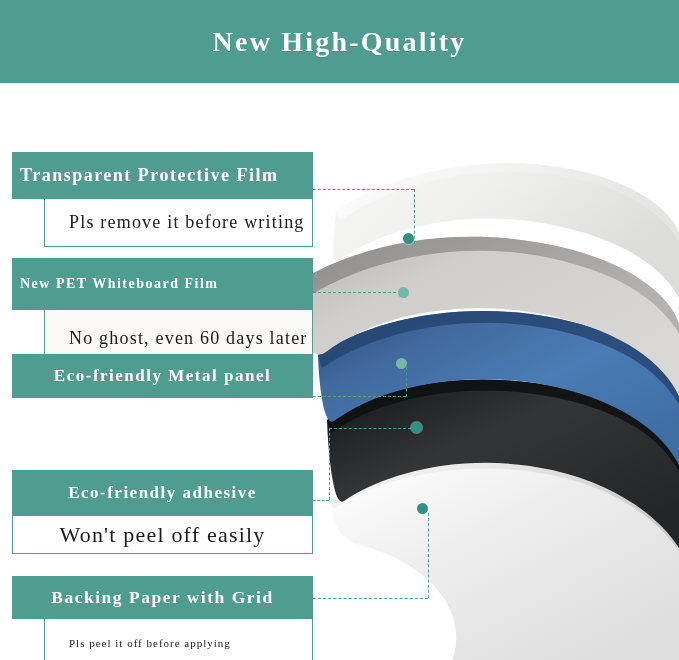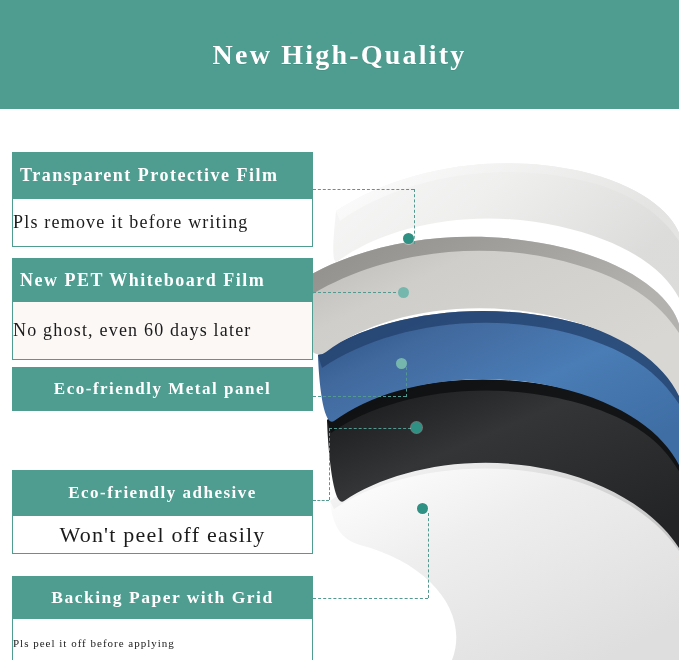--- a/index.html
+++ b/index.html
@@ -7,21 +7,21 @@
     width:679px;height:660px;
     background:#ffffff;
     font-family:"Liberation Serif", serif;
     overflow:hidden;
     position:relative;
   }
   #stage{position:relative;width:679px;height:660px;overflow:hidden;background:#fff;}
 
   
   .banner{
-    position:absolute;left:0;top:0;width:679px;height:109px;
+    position:absolute;left:0;top:0;width:679px;height:83px;
     background:#4e9d90;
     display:flex;flex-direction:column;
     align-items:center;justify-content:center;
     box-sizing:border-box;
   }
   .banner .line{
     color:#ffffff;
     font-family:"Liberation Serif", serif;
     font-weight:700;
     font-size:28px;
@@ -75,21 +75,21 @@
     font-family:"Liberation Serif", serif;
     font-weight:400;
     letter-spacing:1.2px;
     display:flex;align-items:center;
     box-sizing:border-box;
   }
   .card.tint .card-body{background:#fbf8f6;}
 
   .h-left{justify-content:flex-start;padding-left:8px;}
   .h-center{justify-content:center;}
-  .b-left{justify-content:flex-start;padding-left:0;}
+  .b-left{justify-content:flex-start;padding-left:24px;margin-left:32px;}
   .b-center{justify-content:center;}
 </style>
 </head>
 <body>
 
 <div id="stage">
 
   <div class="banner">
     <div class="line">New High-Quality</div>
   </div>
@@ -213,25 +213,25 @@
     <div class="seg-v" style="left:428px;top:513px;height:85px;"></div>
   </div>
   <div class="dot" style="left:417px;top:503px;"></div>
 
   <div class="card" style="top:118px;">
     <div class="card-head h-left" style="height:47px;font-size:18px;">Transparent Protective Film</div>
     <div class="card-body b-left" style="height:48px;font-size:18px;">Pls remove it before writing</div>
   </div>
 
   <div class="card tint" style="top:224px;">
-    <div class="card-head h-left" style="height:44px;font-size:18px;text-align:right;">New PET Whiteboard Film</div>
+    <div class="card-head h-left" style="height:52px;font-size:14px;text-align:right;">New PET Whiteboard Film</div>
     <div class="card-body b-left" style="height:58px;font-size:18px;text-align:center;">No ghost, even 60 days later</div>
   </div>
 
-  <div class="card" style="top:333px;">
+  <div class="card" style="top:320px;">
     <div class="card-head h-center" style="height:44px;font-size:17px;">Eco-friendly Metal panel</div>
   </div>
 
   <div class="card" style="top:436px;">
     <div class="card-head h-center" style="height:46px;font-size:17px;">Eco-friendly adhesive</div>
     <div class="card-body b-center" style="height:38px;font-size:22px;">Won't peel off easily</div>
   </div>
 
   <div class="card" style="top:542px;">
     <div class="card-head h-center" style="height:43px;font-size:17.5px;">Backing Paper with Grid</div>

